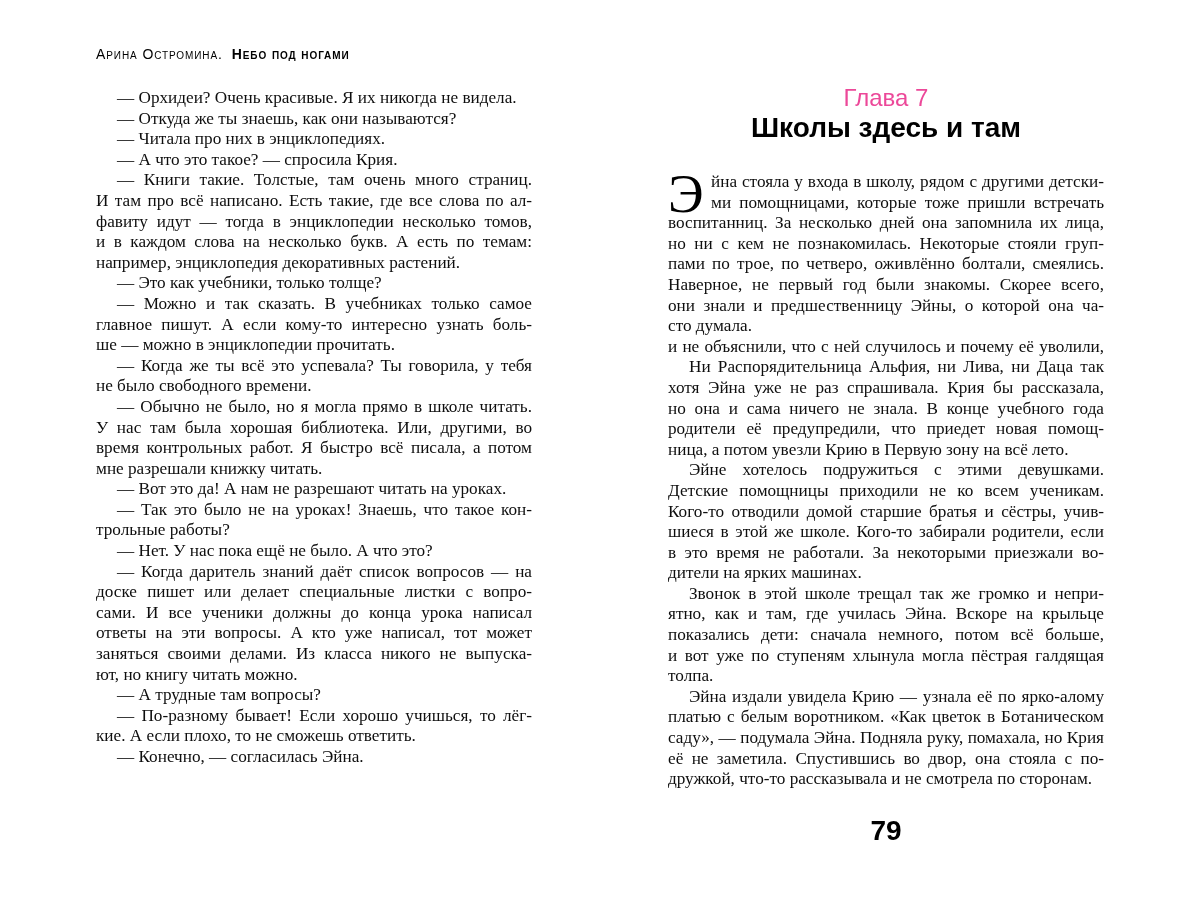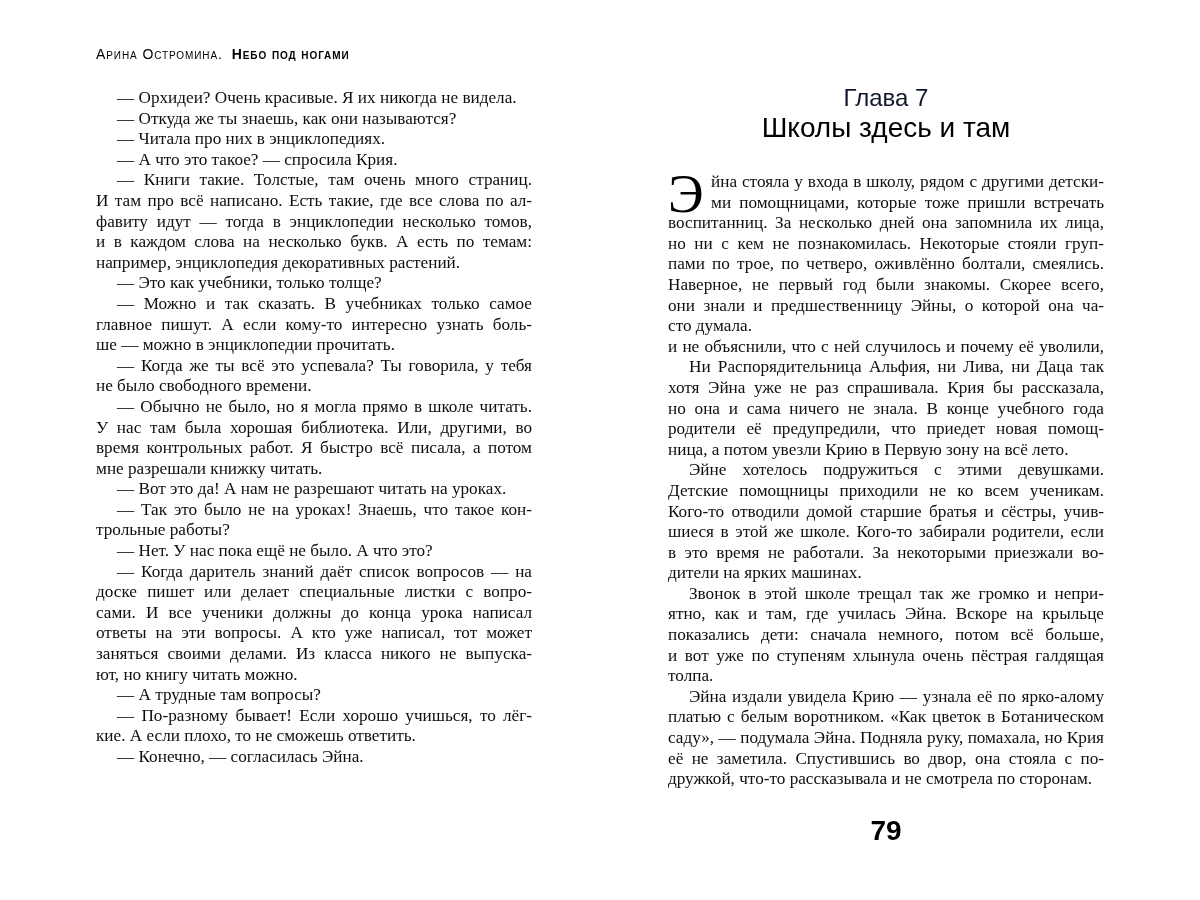--- a/index.html
+++ b/index.html
@@ -50,29 +50,29 @@
     color: #000;
   }
 
   .chapter-label {
     position: absolute;
     left: 668px; top: 84px; width: 436px;
     text-align: center;
     font-family: "Liberation Sans", sans-serif;
     font-size: 24px;
     font-weight: 400;
-    color: #0f172a;
+    color: #ec4899;
   }
   .chapter-title {
     position: absolute;
     left: 668px; top: 112px; width: 436px;
     text-align: center;
     font-family: "Liberation Sans", sans-serif;
     font-size: 28px;
-    font-weight: 400;
+    font-weight: 700;
     color: #000;
   }
   .page-number {
     position: absolute;
     left: 668px; top: 815px; width: 436px;
     text-align: center;
     font-family: "Liberation Sans", sans-serif;
     font-size: 28px;
     font-weight: 700;
     color: #000;
@@ -184,21 +184,21 @@
         <div class="line j">Детские помощницы приходили не ко всем ученикам.</div>
         <div class="line j">Кого-то отводили домой старшие братья и сёстры, учив-</div>
         <div class="line j">шиеся в этой же школе. Кого-то забирали родители, если</div>
         <div class="line j">в это время не работали. За некоторыми приезжали во-</div>
         <div class="line">дители на ярких машинах.</div>
       </div>
       <div class="para">
         <div class="line indent j">Звонок в этой школе трещал так же громко и непри-</div>
         <div class="line j">ятно, как и там, где училась Эйна. Вскоре на крыльце</div>
         <div class="line j">показались дети: сначала немного, потом всё больше,</div>
-        <div class="line j">и вот уже по ступеням хлынула очень пёстрая галдящая</div>
+        <div class="line j">и вот уже по ступеням хлынула могла пёстрая галдящая</div>
         <div class="line">толпа.</div>
       </div>
       <div class="para">
         <div class="line indent j">Эйна издали увидела Крию — узнала её по ярко-алому</div>
         <div class="line j">платью с белым воротником. «Как цветок в Ботаническом</div>
         <div class="line j">саду», — подумала Эйна. Подняла руку, помахала, но Крия</div>
         <div class="line j">её не заметила. Спустившись во двор, она стояла с по-</div>
         <div class="line">дружкой, что-то рассказывала и не смотрела по сторонам.</div>
       </div>
     </div>

